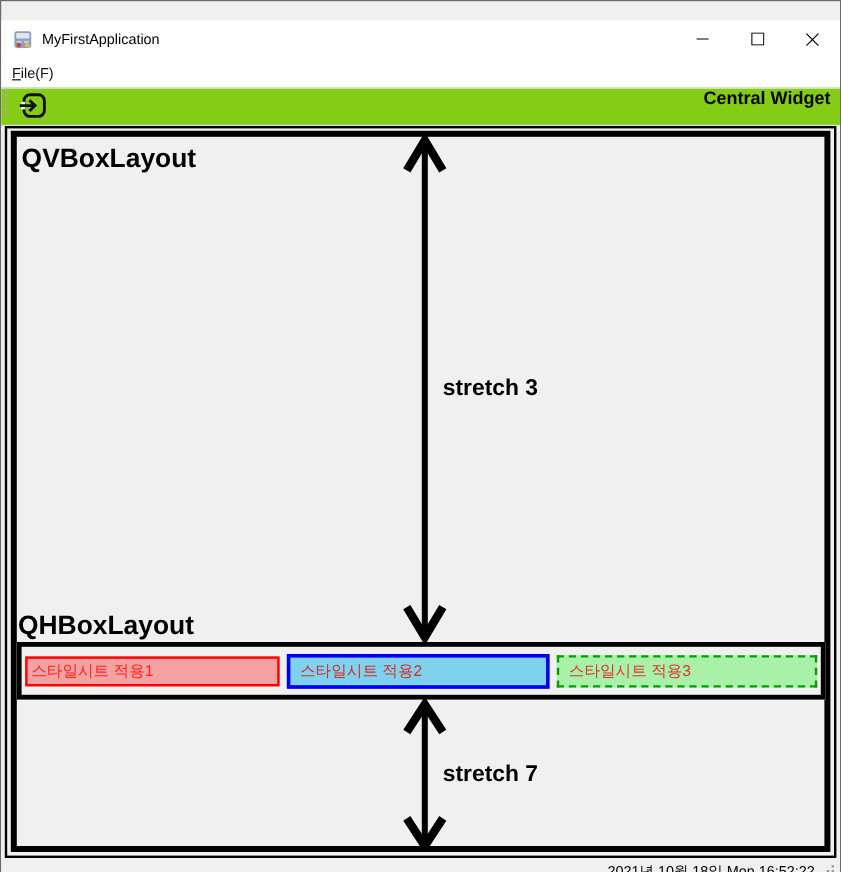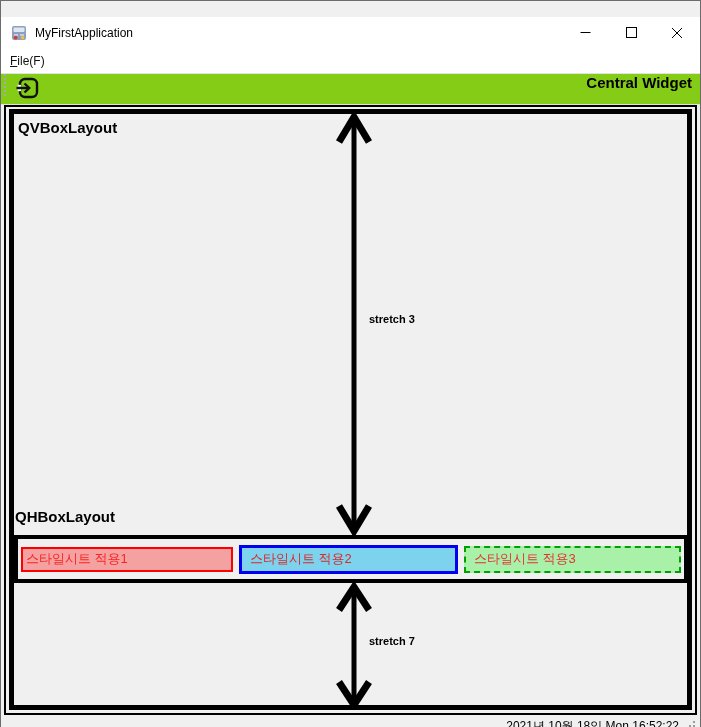--- a/index.html
+++ b/index.html
@@ -24,24 +24,24 @@
   .toolbar { height:32px; background:#84cc16; display:flex; align-items:flex-start;
              border-top:1px solid #e2e2e2; border-bottom:1px solid #e2e2e2; padding:0 8px 0 3px; }
   .toolbar-handle { width:4px; height:22px; border-left:2px dotted #a9a9a9; margin-right:6px; }
   .tool-btn { width:28px; height:28px; display:flex; align-items:center; justify-content:center; background:transparent; border:none; cursor:pointer; }
   .toolbar-title { margin-left:auto; font-weight:bold; font-size:15px; color:#000; }
 
   
   .central { position:relative; height:612px; background:#f0f0f0; }
   .outer-frame { position:absolute; left:3px; right:3px; top:0; bottom:2px; border:2px solid #000; }
   .inner-frame { position:absolute; left:8px; right:8px; top:4px; bottom:7px; border:5px solid #000; }
-  .layout-label { position:absolute; font-weight:bold; font-size:15px; color:#000; }
+  .layout-label { position:absolute; font-weight:bold; font-size:22px; color:#000; }
   .vbox-label  { left:17px; top:14px; }
   .hbox-label  { left:14px; top:403px; }
-  .stretch-label { position:absolute; font-weight:bold; font-size:11px; color:#000; }
+  .stretch-label { position:absolute; font-weight:bold; font-size:19px; color:#000; }
   .stretch-top    { left:368px; top:208px; }
   .stretch-bottom { left:368px; top:530px; }
   .arrow { position:absolute; left:331px; width:44px; }
   .arrow-top    { top:7px;   height:424px; }
   .arrow-bottom { top:477px; height:128px; }
 
   .hbox { position:absolute; left:13px; top:430px; width:674px; height:48px;
           border:4px solid #000; background:#f0f0f0; display:flex; align-items:center; gap:6px; padding:0 3px; }
   .style-btn { flex:1; font-size:13px; display:flex; align-items:center; cursor:pointer;
                font-family:"Liberation Sans","DejaVu Sans",sans-serif; background:#fff; }

